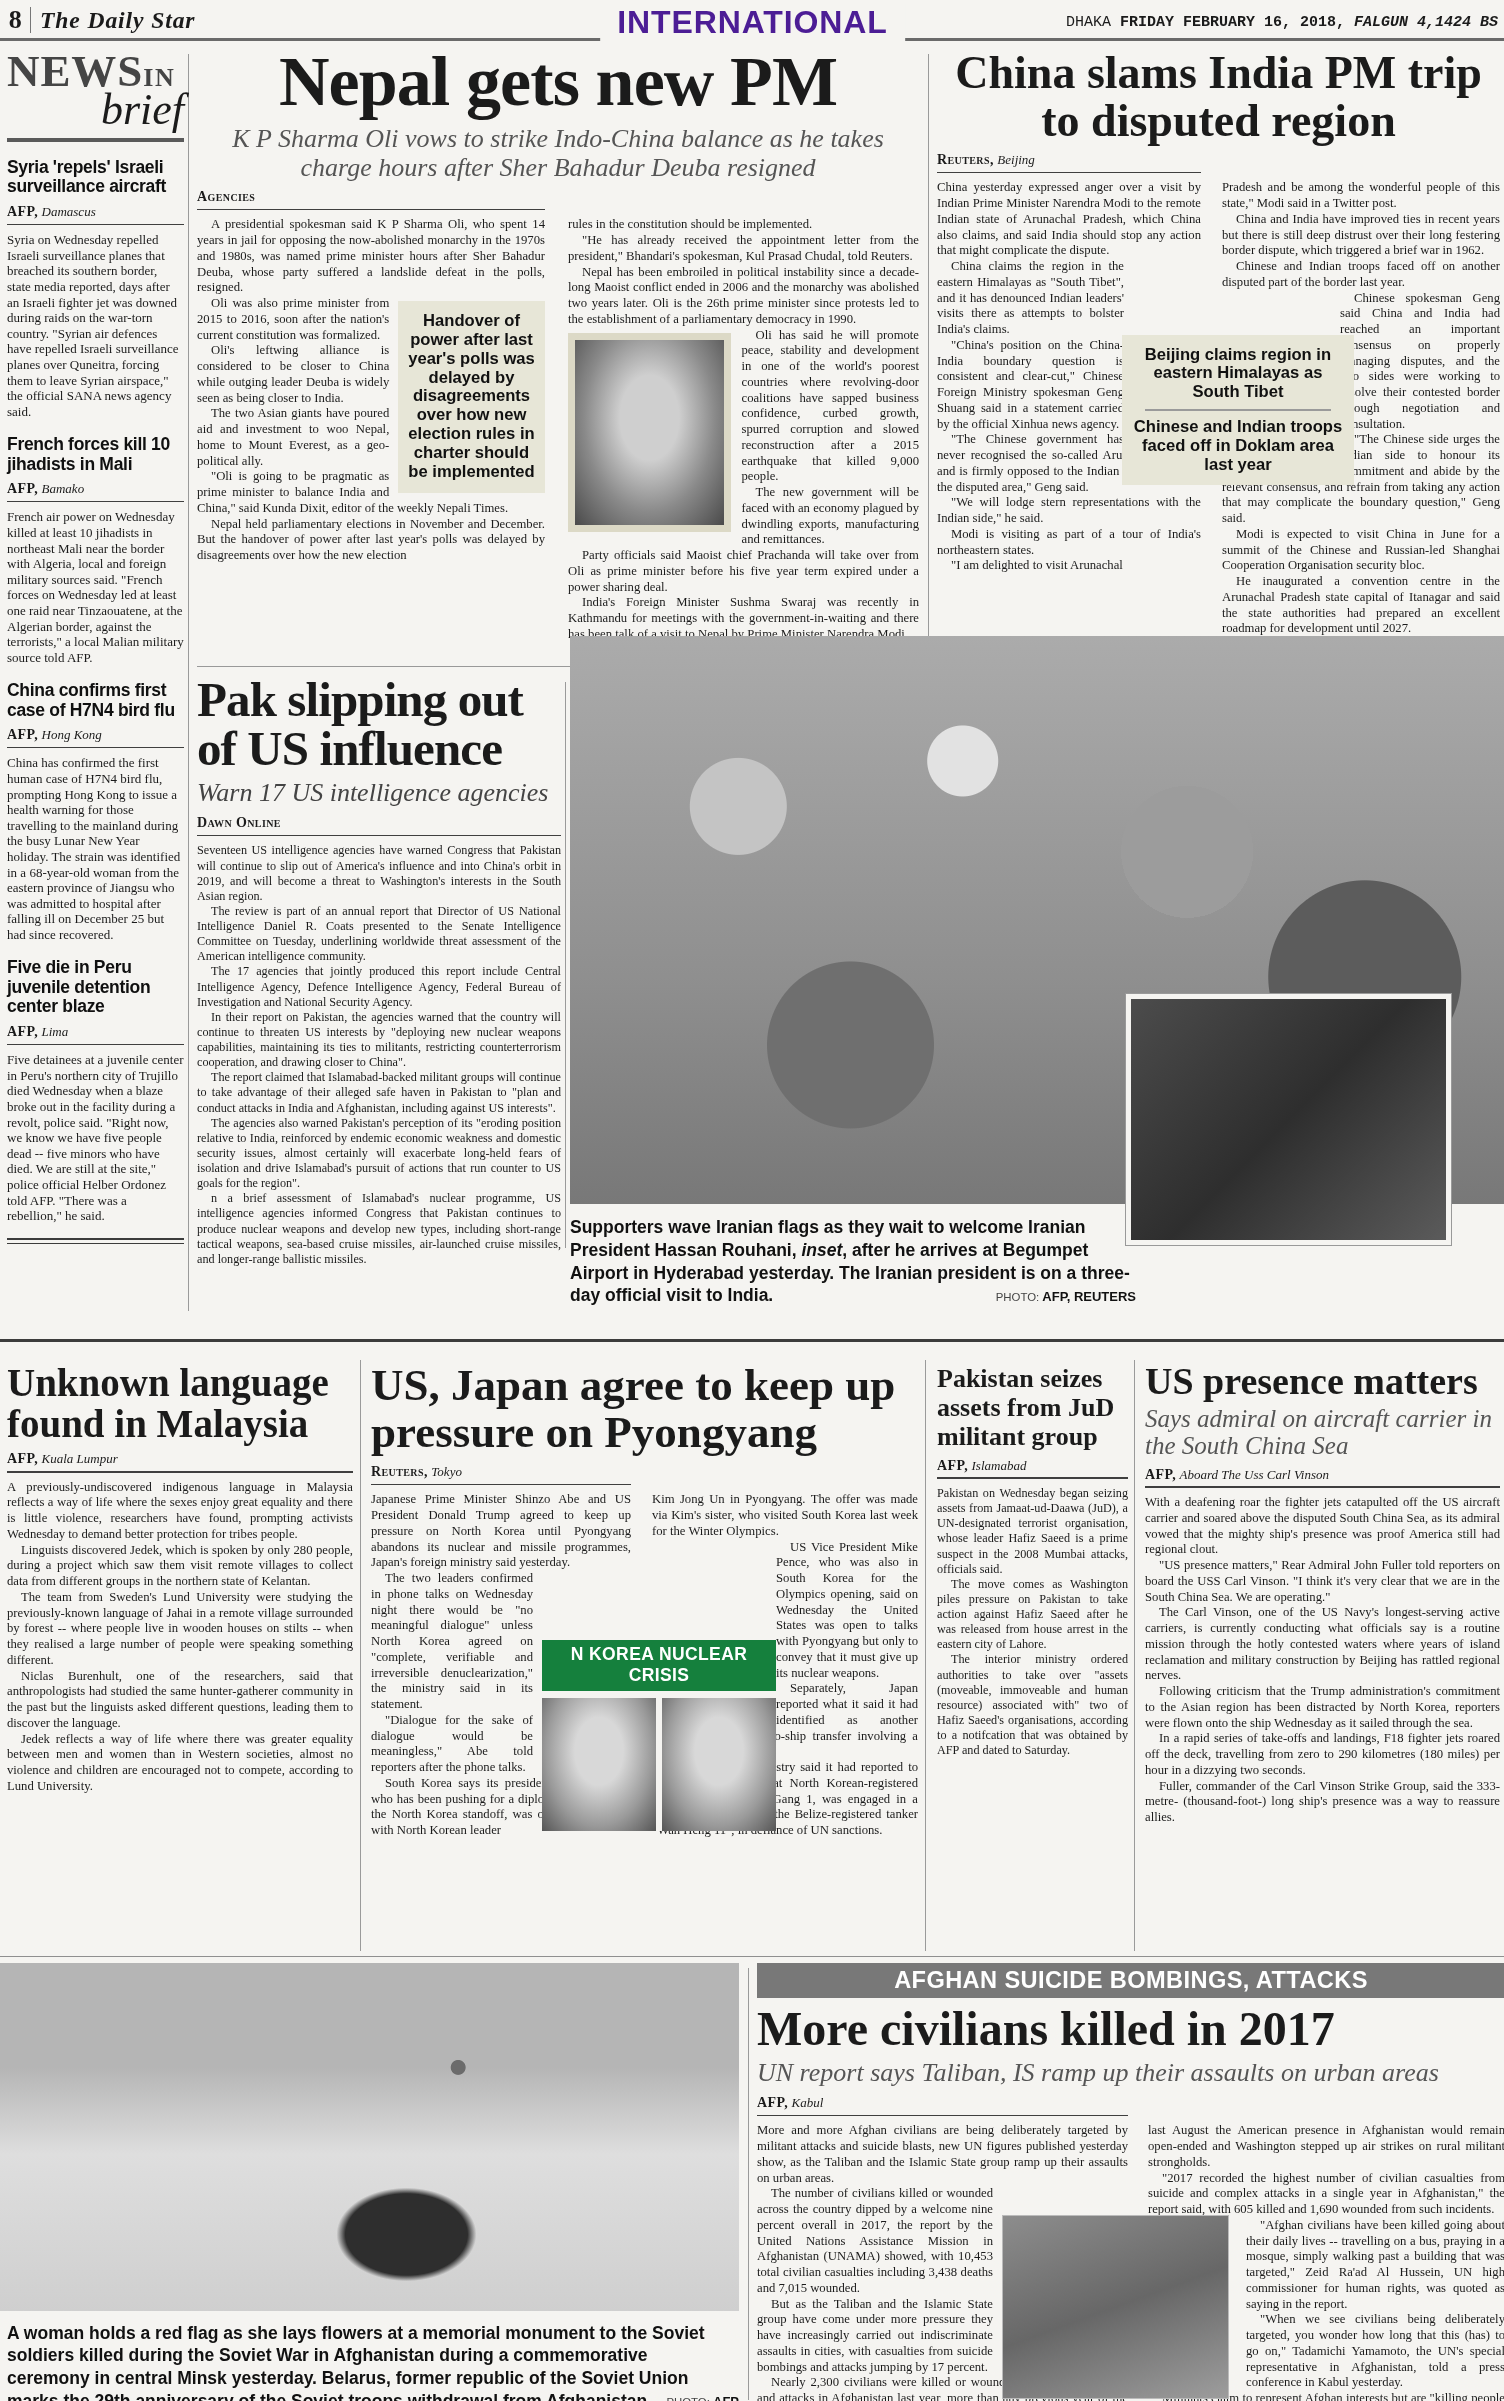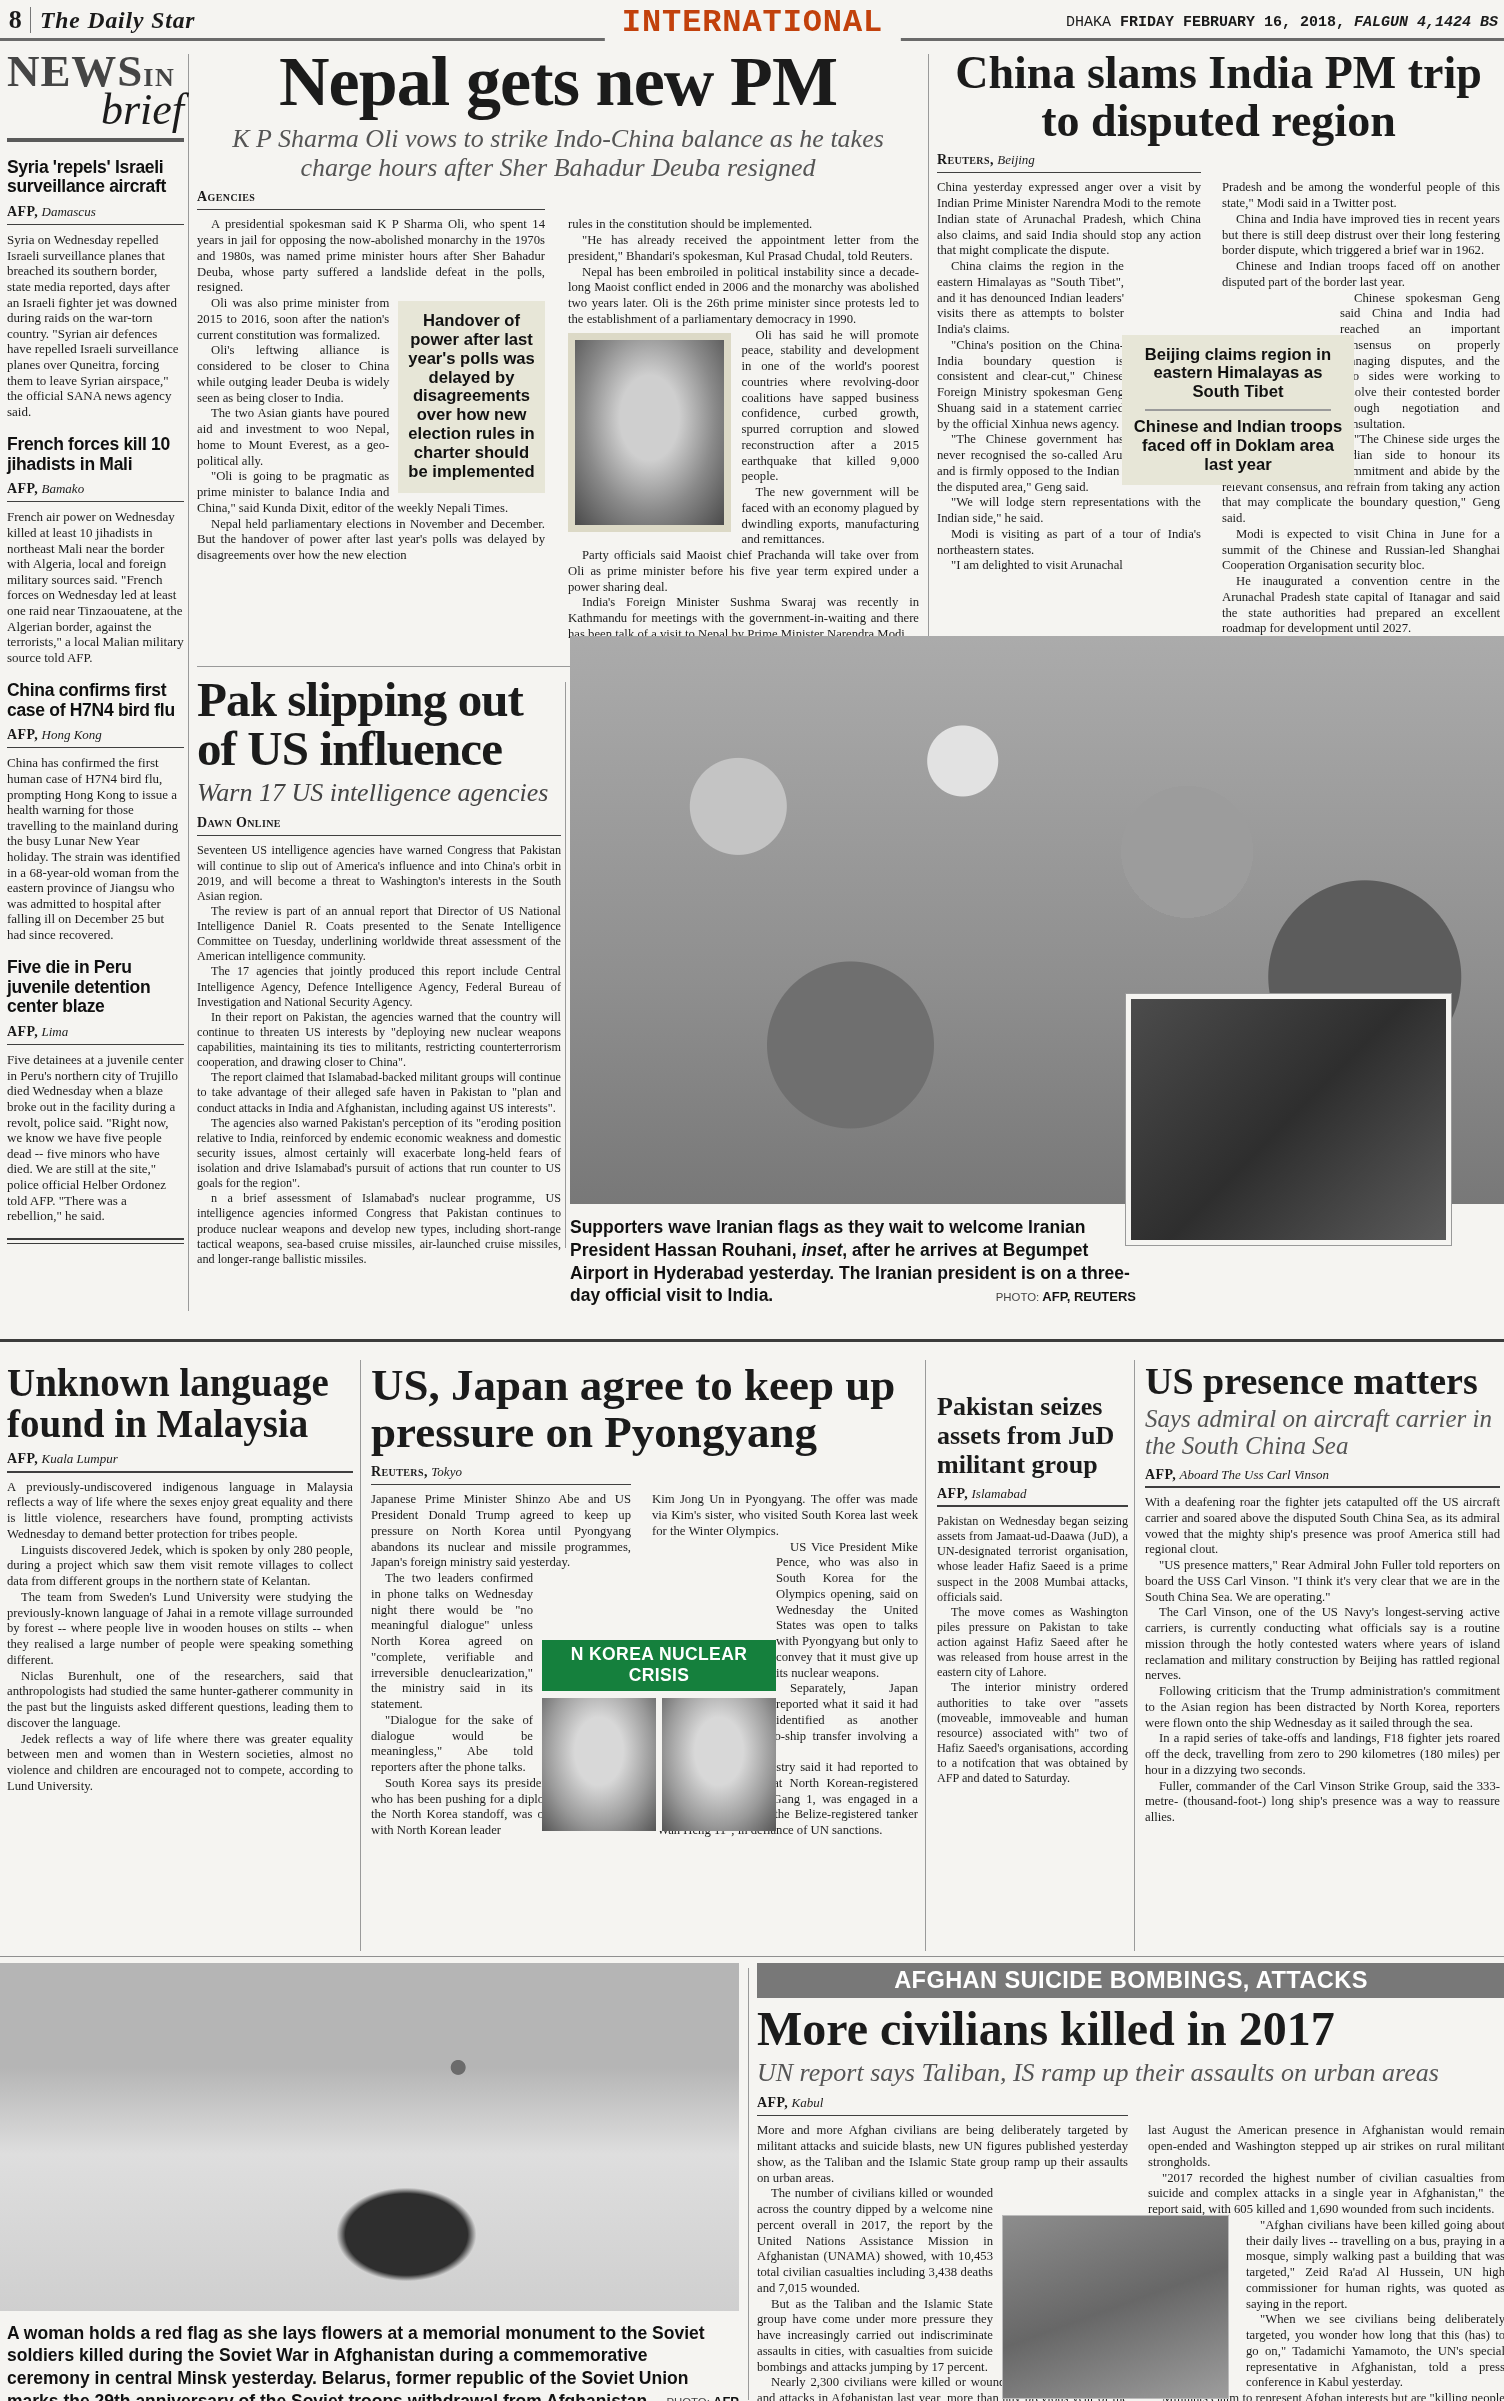--- a/index.html
+++ b/index.html
@@ -6,21 +6,21 @@
   #page{position:relative;width:1505px;height:2401px;background:#f5f4f1;color:#1b1b1b;
         font-family:"Liberation Serif","DejaVu Serif",serif;overflow:hidden;}
   
   #hdr{position:absolute;left:0;top:0;width:100%;height:44px;}
   .hdr-rule{position:absolute;top:38px;left:0;right:0;height:2.6px;background:#6a6a6a;}
   .hdr-left{position:absolute;left:8.7px;top:5.2px;display:flex;align-items:center;gap:8.7px;}
   .pageno{font-size:26px;font-weight:bold;}
   .hdr-bar{width:0.9px;height:26px;background:#777;}
   .masthead{font-size:23.6px;font-weight:bold;font-style:italic;letter-spacing:0.9px;}
   .section-title{position:absolute;left:50%;transform:translateX(-50%);top:3.5px;z-index:2;
-    font-family:Liberation Mono, monospace;font-weight:bold;font-size:32px;color:#c2410c;
+    font-family:Liberation Sans, sans-serif;font-weight:bold;font-size:32px;color:#4c1d95;
     background:#f5f4f1;padding:0 17.5px;letter-spacing:0.9px;}
   .hdr-date{position:absolute;right:7px;top:14px;font-family:Liberation Mono, monospace;font-size:15px;}
   .hdr-date .b{font-weight:bold;} .hdr-date .bi{font-weight:bold;font-style:italic;}
   
   .vr{position:absolute;width:0.9px;background:#9a9a9a;}
   .hrule-thick{position:absolute;left:0;width:1505px;height:2.6px;background:#3c3c3c;}
   .hrule-thin{position:absolute;left:0;width:1505px;height:0.9px;background:#8f8f8f;}
   
   .byline{font-size:14px;margin-top:7px;}
   .agency{font-variant:small-caps;font-weight:bold;letter-spacing:0.4px;}
@@ -78,21 +78,21 @@
   
   #malaysia{position:absolute;left:7px;top:1353px;width:346px;}
   .mal-h{font-size:39px;font-weight:bold;line-height:1.06;margin:8.7px 0 0;}
   #japan{position:absolute;left:371px;top:1353px;width:547px;height:599px;}
   .jap-h{font-size:45px;font-weight:bold;line-height:1.06;margin:8.7px 0 0;}
   .nk-box{position:absolute;left:171px;top:287px;width:234px;background:#f5f4f1;}
   .kicker{background:#15803d;color:#fff;font-family:"Liberation Sans",sans-serif;font-weight:bold;
     font-size:17.5px;text-align:center;padding:4.4px 0;letter-spacing:0.4px;}
   .nk-photos{display:flex;gap:5.2px;margin-top:7px;}
   .headshot{flex:1;height:133px;background:radial-gradient(ellipse at 50% 40%,#d8d8d8 0 30%,#9a9a9a 66%,#555);}
-  #jud{position:absolute;left:937px;top:1381px;width:191px;}
+  #jud{position:absolute;left:937px;top:1353px;width:191px;}
   .jud-h{font-size:26px;font-weight:bold;line-height:1.12;margin:10.5px 0 0;}
   #jud p{font-size:12.2px;}
   #carrier{position:absolute;left:1145px;top:1353px;width:355px;}
   .car-h{font-size:38px;font-weight:bold;line-height:1;margin:8.7px 0 0;}
   .car-sub{font-size:25px;font-style:italic;color:#555;line-height:1.1;margin:5.2px 0 0;}
   
   #minsk{position:absolute;left:0;top:1963px;width:739px;}
   .minsk-photo{width:100%;height:348px;background:
     radial-gradient(ellipse at 55% 78%,#2e2e2e 0 61px,transparent 70px),
     radial-gradient(circle at 62% 30%,#6b6b6b 0 7px,transparent 7.9px),

